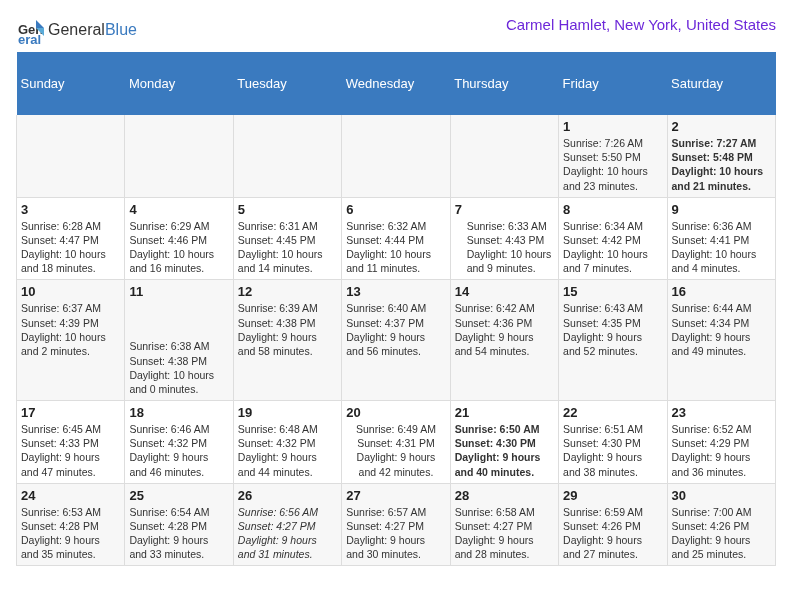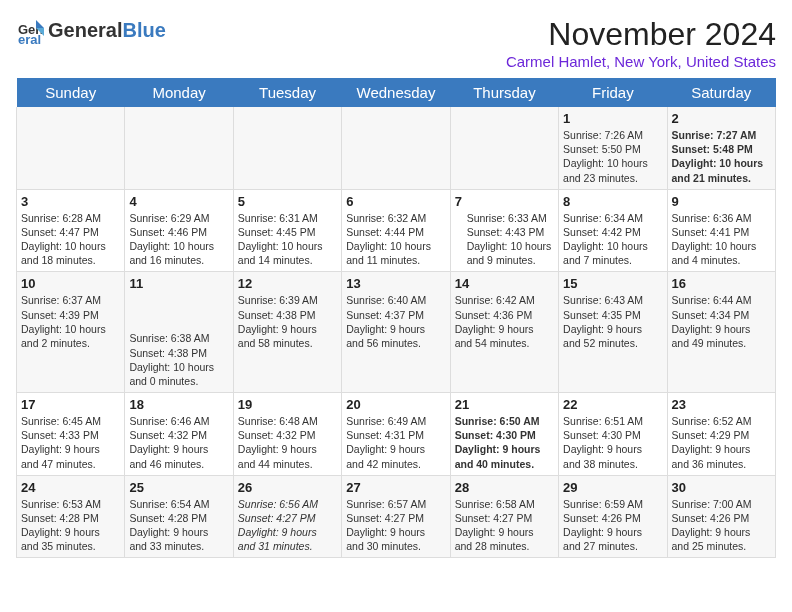--- a/index.html
+++ b/index.html
@@ -42,23 +42,23 @@
     table {
       width: 100%;
       border-collapse: collapse;
       font-size: 11px;
     }
     thead tr {
       background-color: #3a7abf;
       color: #fff;
     }
     thead th {
-      padding: 6px 4px;
-      text-align: center;
-      font-size: 15px;
+      padding: 24px 4px;
+      text-align: left;
+      font-size: 13px;
       font-weight: normal;
     }
     tbody tr {
       border-bottom: 1px solid #ddd;
     }
     tbody td {
       vertical-align: top;
       padding: 4px;
       border-right: 1px solid #ddd;
       width: calc(100% / 7);
@@ -94,27 +94,26 @@
 
 <div class="header-area">
   <div class="logo">
     <svg class="logo-icon" viewBox="0 0 28 28" xmlns="http://www.w3.org/2000/svg">
       <text x="2" y="18" font-size="13" font-weight="bold" fill="#333">Gen</text>
       <text x="2" y="28" font-size="13" font-weight="bold" fill="#3a7abf">eral</text>
       <polygon points="20,4 28,12 20,12" fill="#3a7abf"></polygon>
       <polygon points="20,12 28,12 28,20" fill="#5aaad8"></polygon>
     </svg>
     <div>
-      <div style="font-size:20px; font-weight:bold; line-height:1.1;">
+      <div style="font-size:16px; font-weight:normal; line-height:1.1;">
         <span class="logo-general">General</span><span class="logo-blue">Blue</span>
       </div>
     </div>
   </div>
   <div class="title-area">
-    <div class="month-title">November 2024</div>
     <div class="subtitle">Carmel Hamlet, New York, United States</div>
   </div>
 </div>
 
 <table>
   <thead>
     <tr>
     <th>Sunday</th>
         <th>Monday</th>
         <th>Tuesday</th>
@@ -265,21 +264,21 @@
         </td>
         <td>
           <div class="day-num">19</div>
           <div class="day-info" style="white-space: pre-line;">Sunrise: 6:48 AM
 Sunset: 4:32 PM
 Daylight: 9 hours
 and 44 minutes.</div>
         </td>
         <td>
           <div class="day-num">20</div>
-          <div class="day-info" style="white-space: pre-line;">Sunrise: 6:49 AM
+          <div class="day-info" style="white-space: pre-line; text-align: center;">Sunrise: 6:49 AM
 Sunset: 4:31 PM
 Daylight: 9 hours
 and 42 minutes.</div>
         </td>
         <td>
           <div class="day-num">21</div>
           <div class="day-info" style="white-space: pre-line; font-weight: bold;">Sunrise: 6:50 AM
 Sunset: 4:30 PM
 Daylight: 9 hours
 and 40 minutes.</div>

